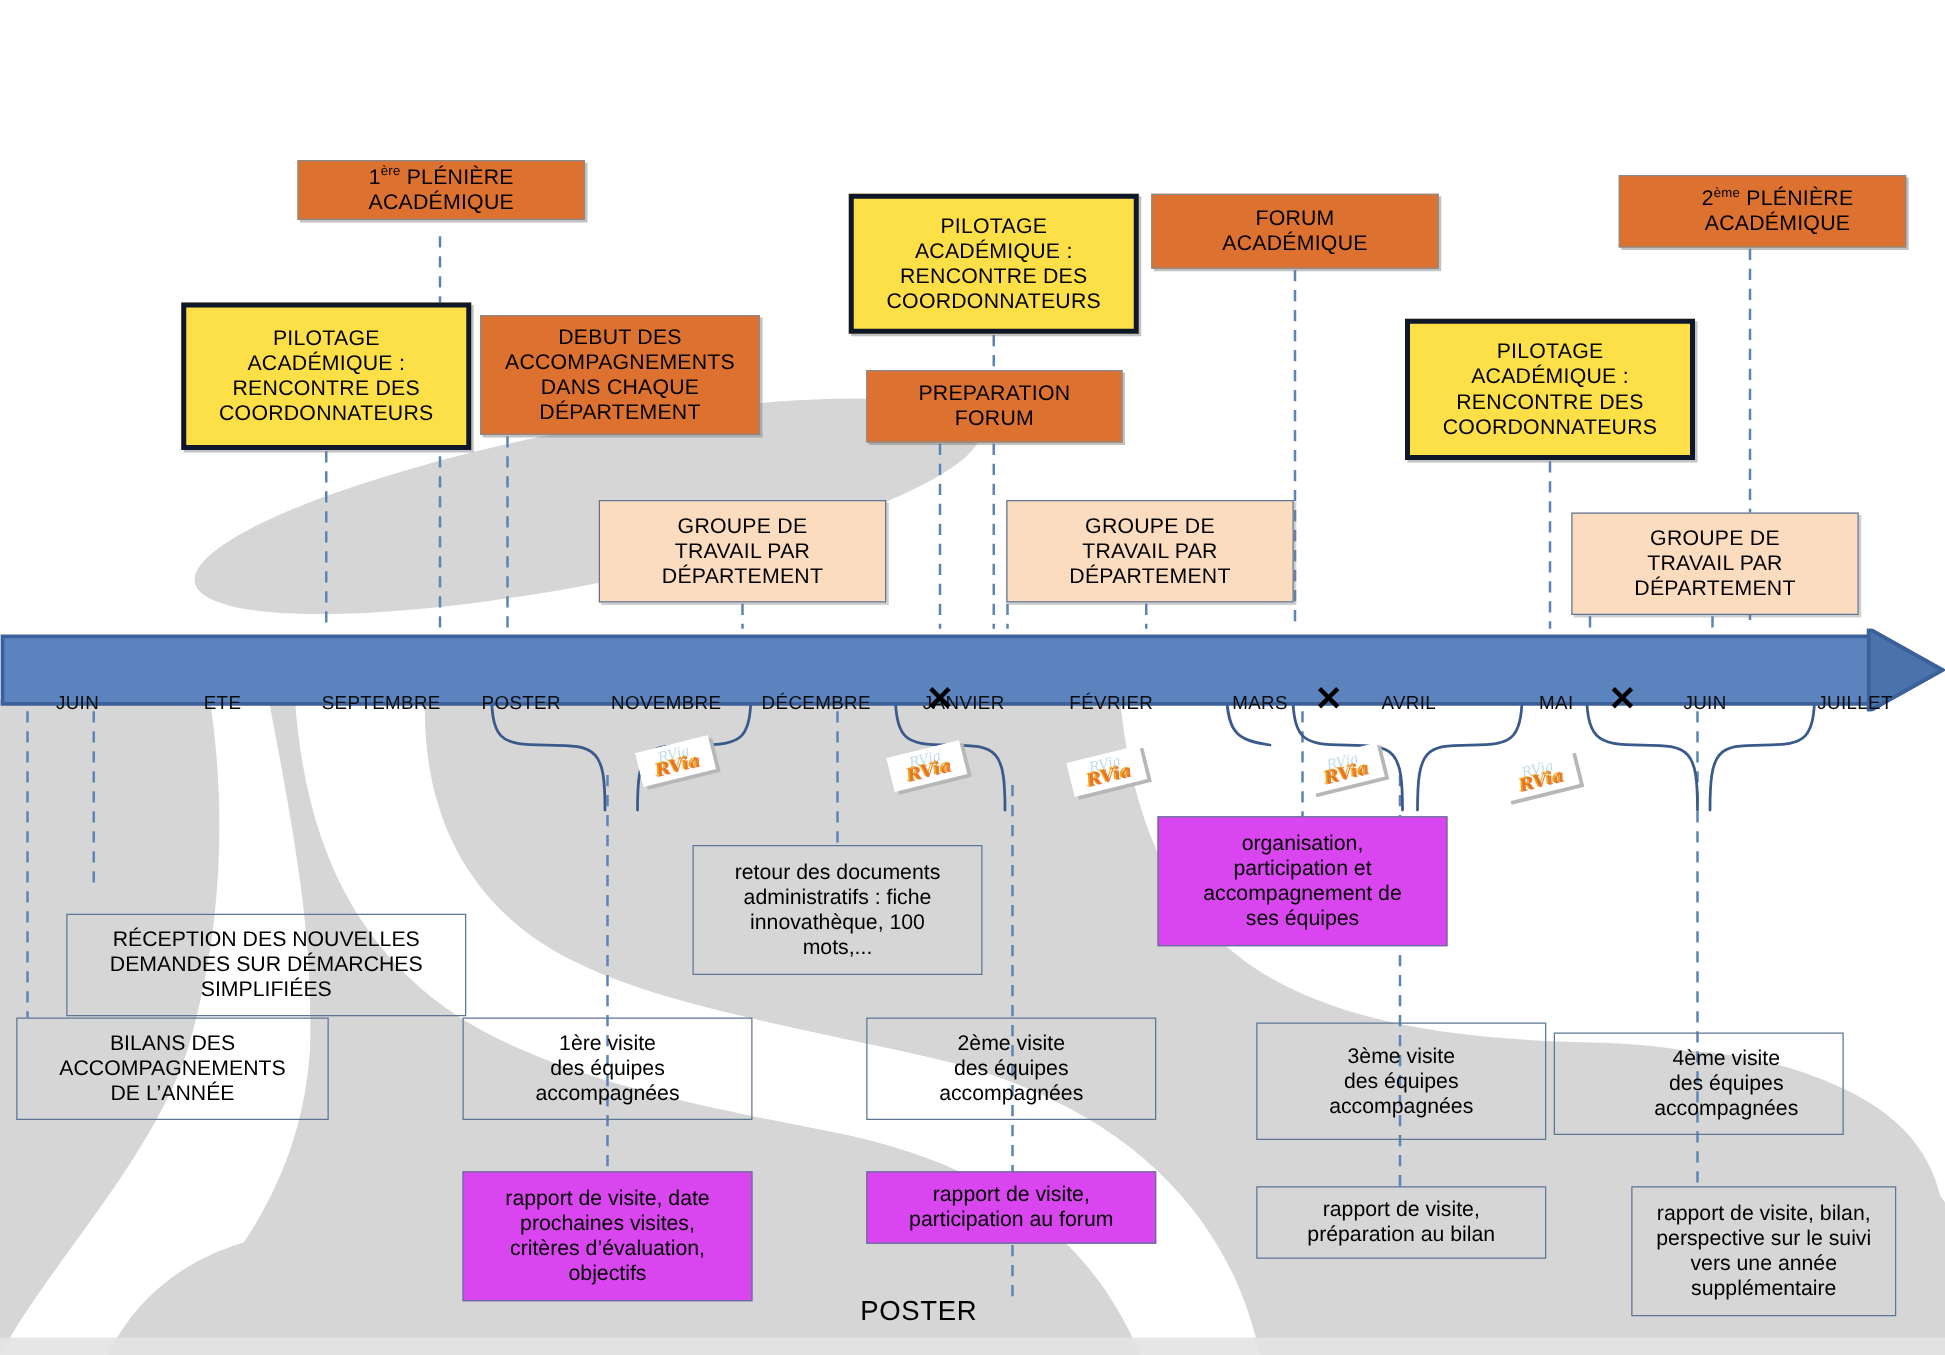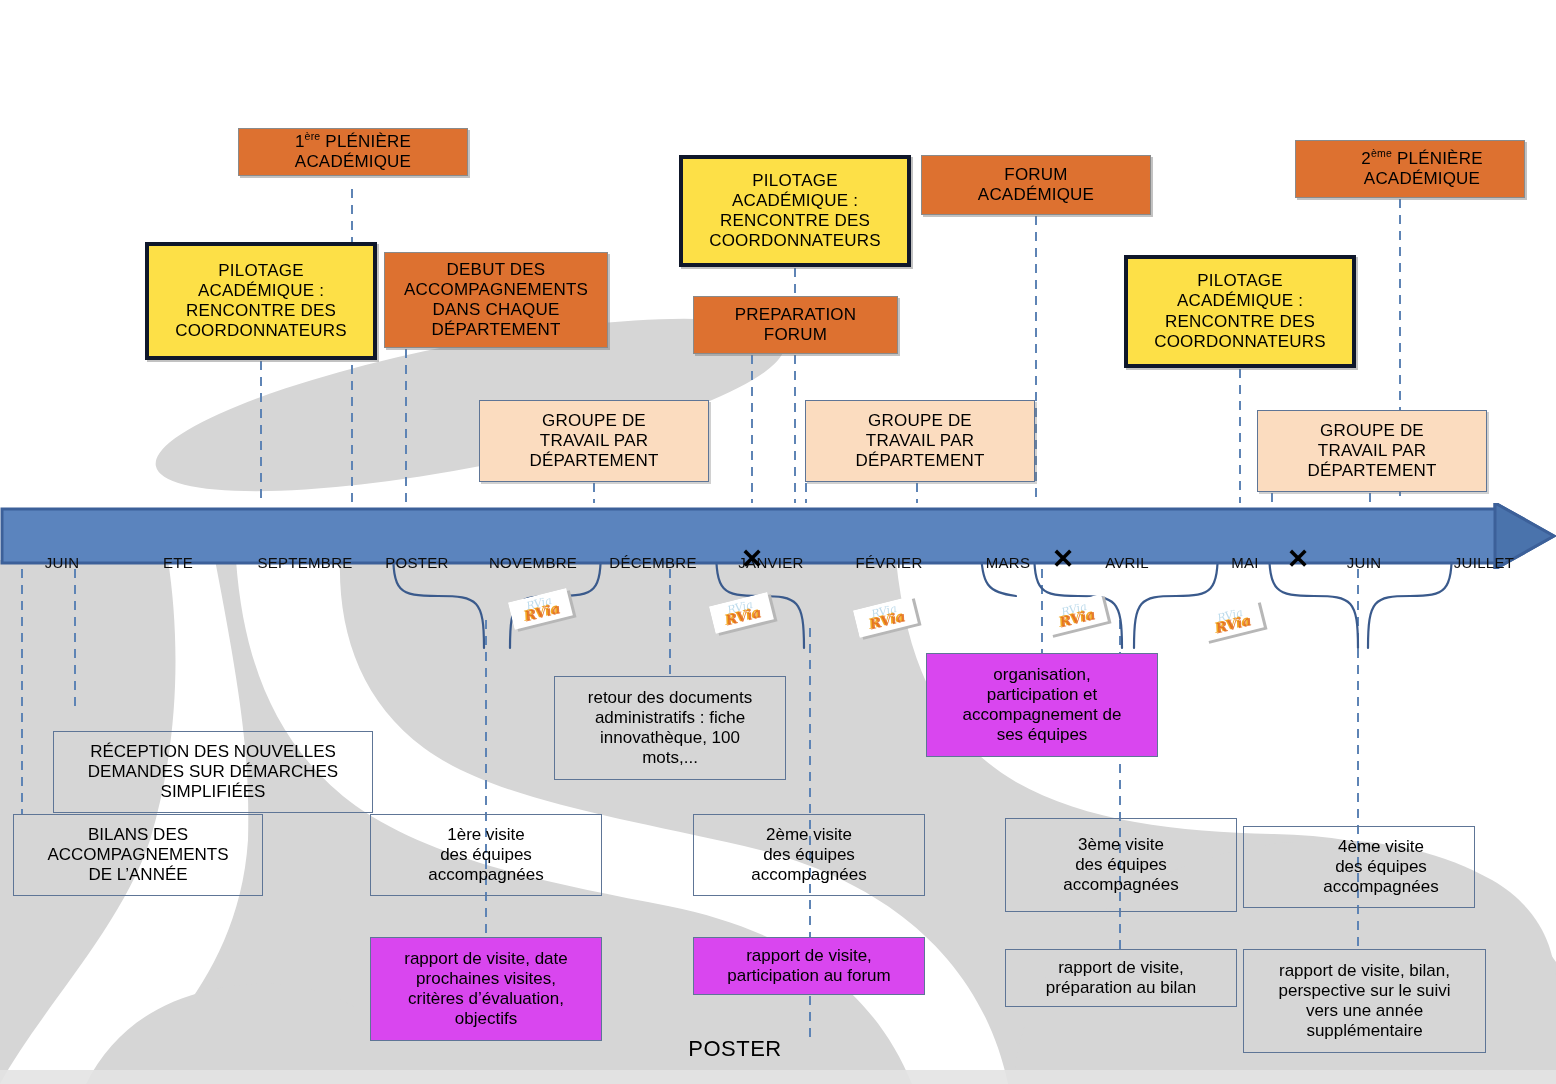--- a/index.html
+++ b/index.html
@@ -205,21 +205,21 @@
     </div>
     <div class="box ev-plain" style="left: 1005px; top: 818px; width: 232px; height: 94px;">
       <span class="txt">3ème visite<br>des équipes<br>accompagnées</span>
     </div>
     <div class="box ev-plain" style="left: 1005px; top: 949px; width: 232px; height: 58px;">
       <span class="txt">rapport de visite,<br>préparation au bilan</span>
     </div>
     <div class="box ev-plain" style="left: 1243px; top: 826px; width: 232px; height: 82px; padding-left: 44px;">
       <span class="txt">4ème visite<br>des équipes<br>accompagnées</span>
     </div>
-    <div class="box ev-plain" style="left: 1243px; top: 949px; width: 243px; height: 104px;">
+    <div class="box ev-plain" style="left: 1305px; top: 949px; width: 212px; height: 104px;">
       <span class="txt">rapport de visite, bilan,<br>perspective sur le suivi<br>vers une année<br>supplémentaire</span>
     </div>
   </div>
 
 <div id="logos-host">
     <div class="logo" style="left: 511px; top: 594px; transform: rotate(-14deg);"><svg viewBox="0 0 66 34" width="66" height="34">
         <rect x="3" y="3" width="60" height="28" fill="#b7b7b7"></rect>
         <rect x="0" y="0" width="60" height="28" fill="#ffffff"></rect>
         <text x="30" y="12" font-family="DejaVu Serif, serif" font-style="italic" font-size="11" fill="#BFDCEC" text-anchor="middle">RVia</text>
         <text x="30" y="22" font-family="DejaVu Serif, serif" font-style="italic" font-weight="bold" font-size="14" fill="#F2A922" text-anchor="middle">RVia</text>

